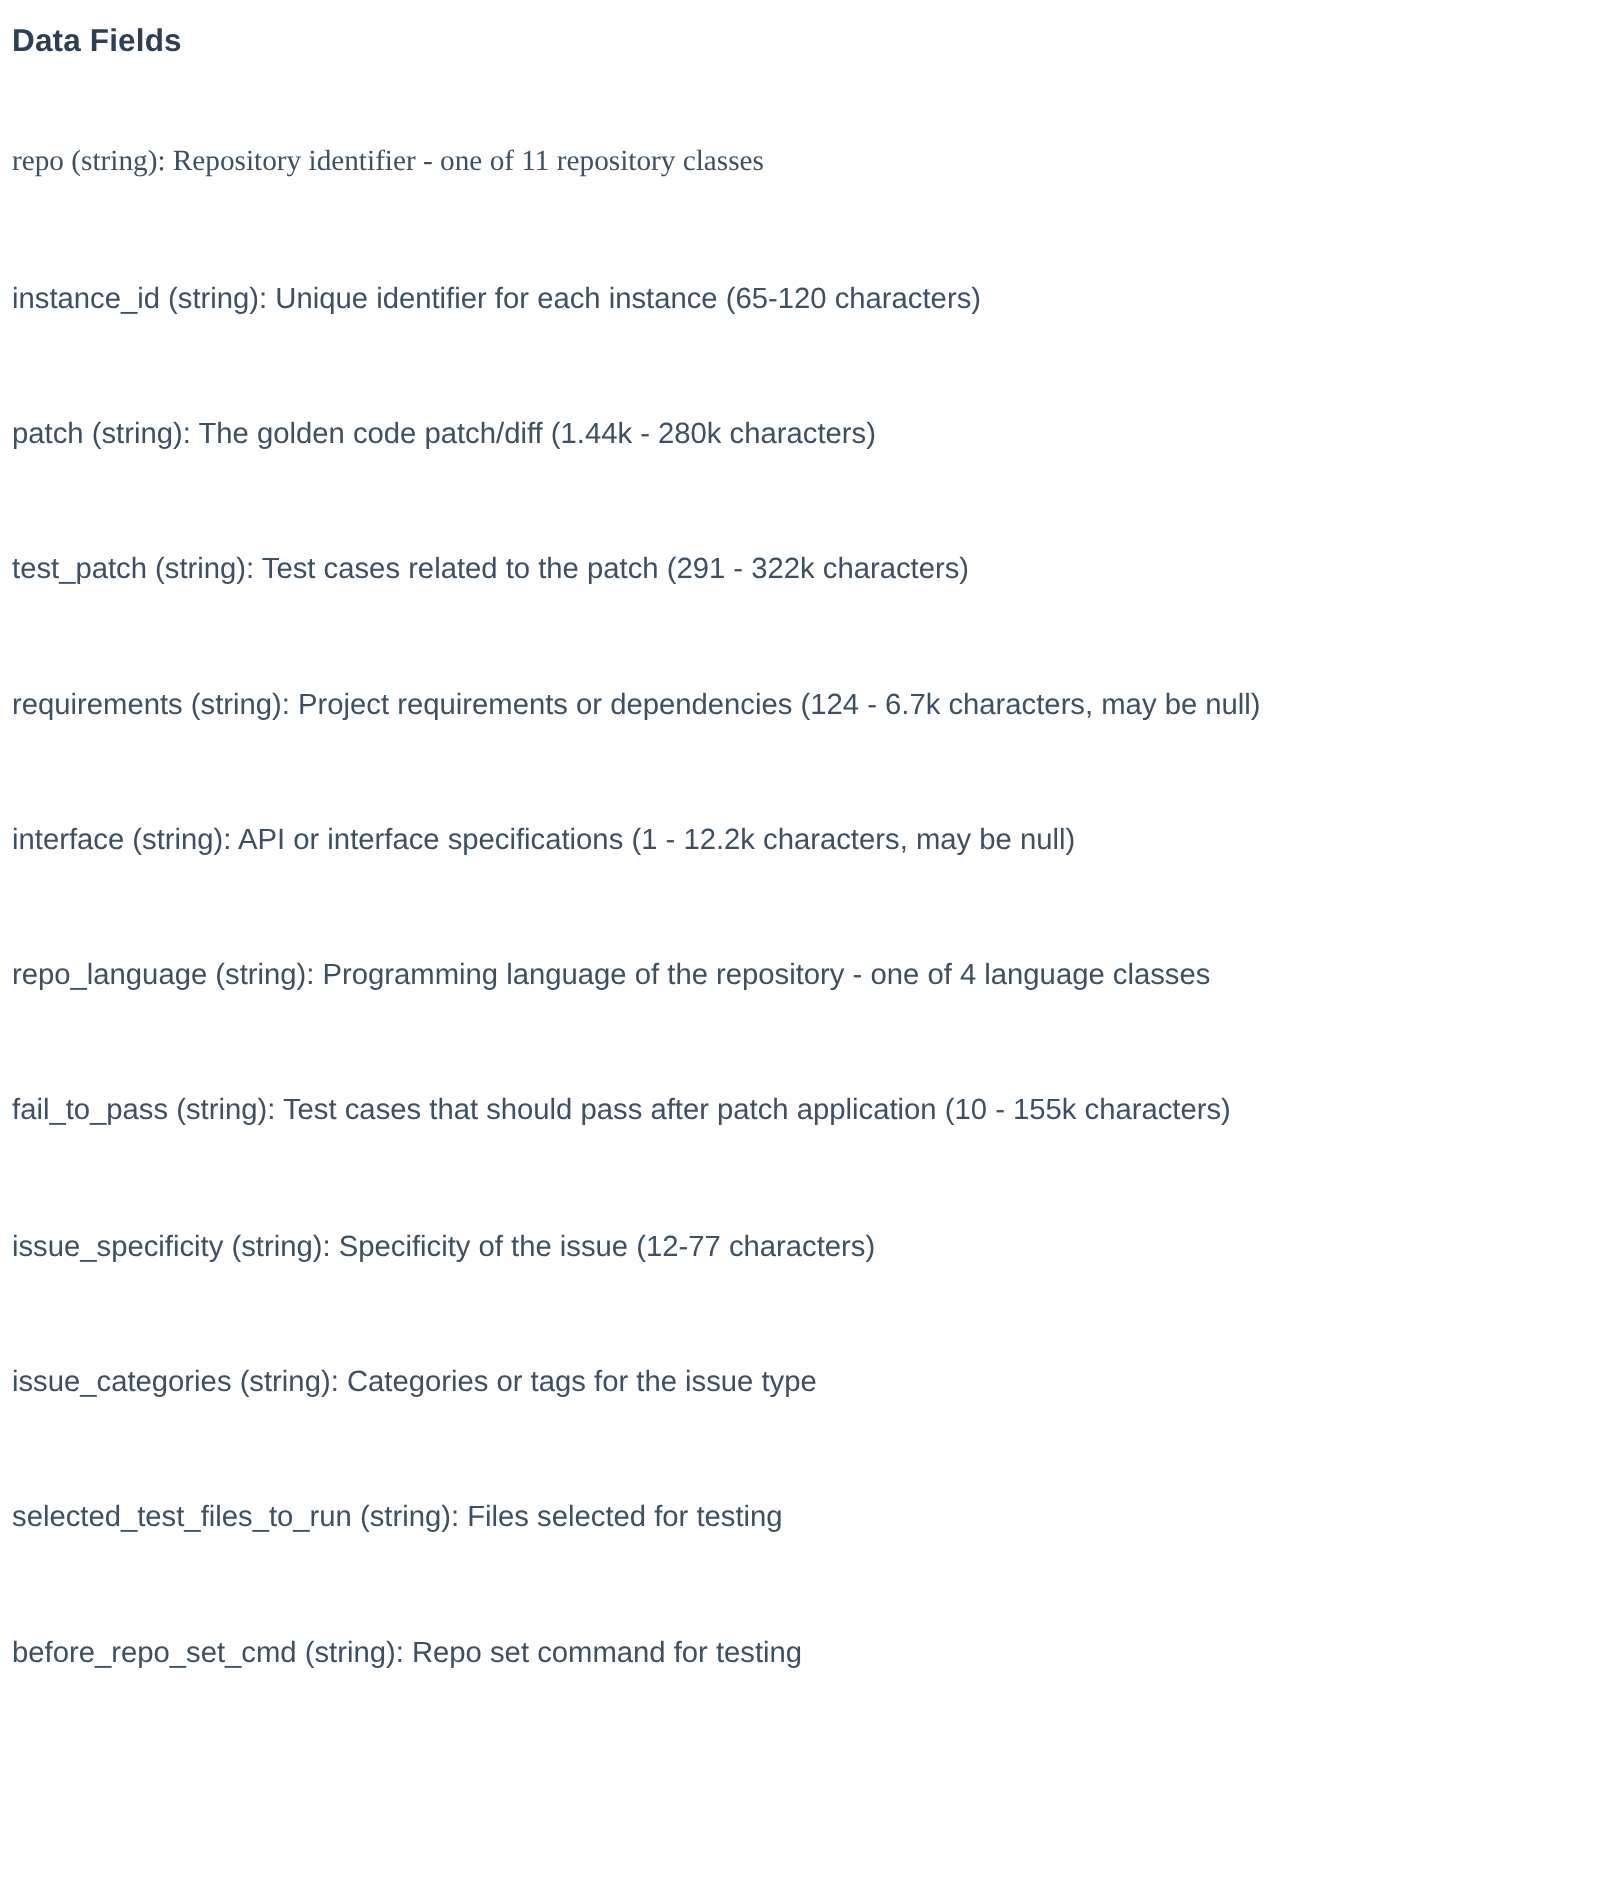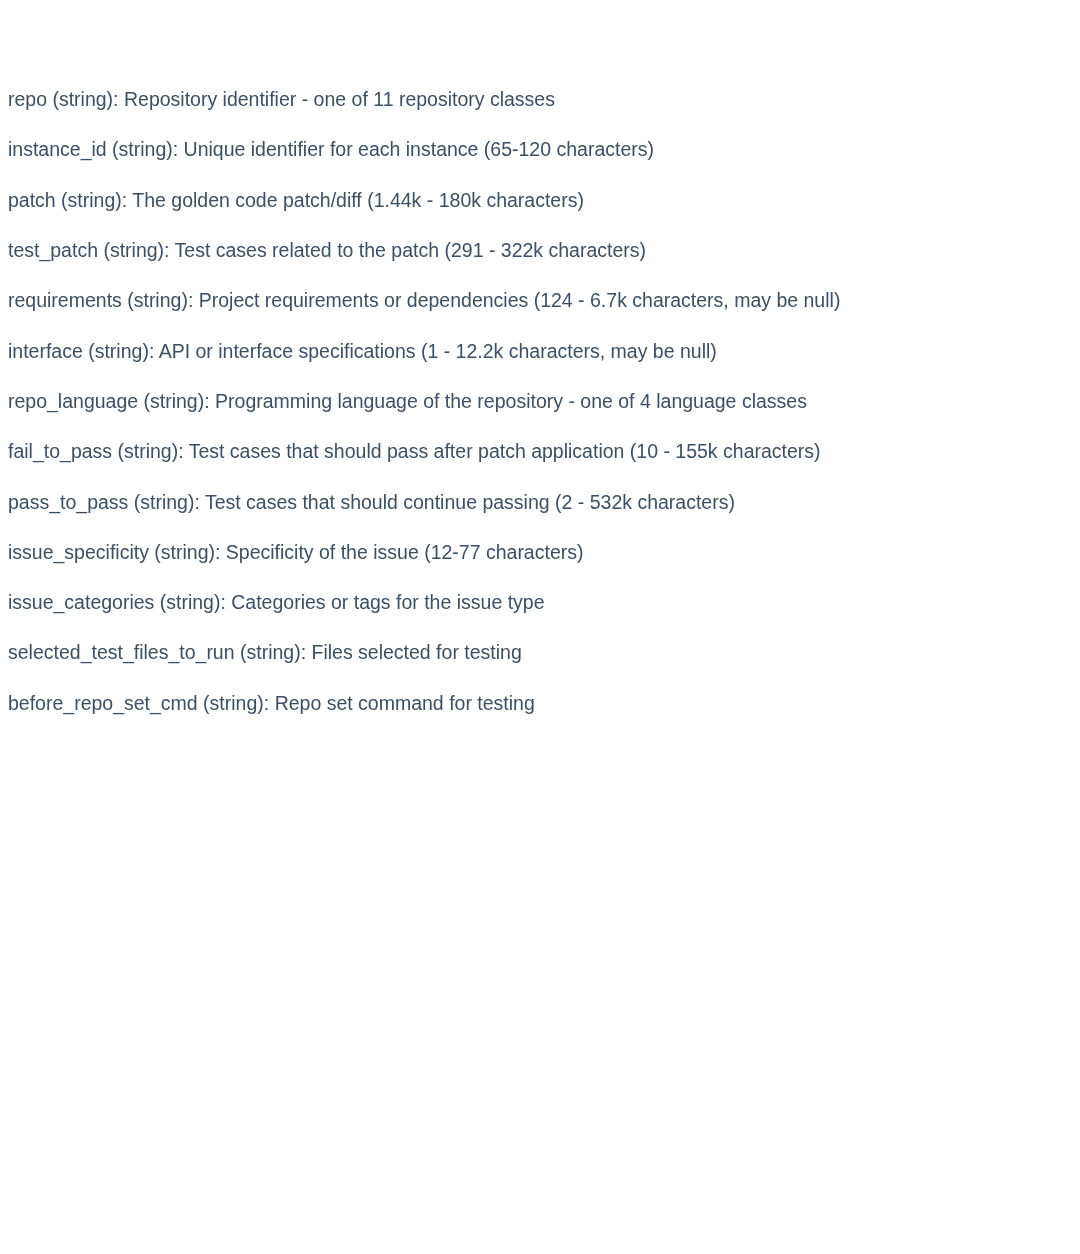--- a/index.html
+++ b/index.html
@@ -29,42 +29,43 @@
   }
   .field-list {
     list-style: none;
     margin: 0;
     padding: 0;
   }
   .field-item {
     font-size: 19.5px;
     line-height: 1.35;
     color: #3c4f63;
-    margin-top: 24px;
+    margin-top: 64px;
     white-space: nowrap;
   }
   .field-item:first-child {
-    margin-top: 76px;
+    margin-top: 54px;
+    font-family: Liberation Serif, serif;
   }
 </style>
 </head>
 <body>
 
 <div class="page">
 
+  <h2 class="section-title">Data Fields</h2>
 
   <ul class="field-list">
     <li class="field-item">repo (string): Repository identifier - one of 11 repository classes</li>
     <li class="field-item">instance_id (string): Unique identifier for each instance (65-120 characters)</li>
-    <li class="field-item">patch (string): The golden code patch/diff (1.44k - 180k characters)</li>
+    <li class="field-item">patch (string): The golden code patch/diff (1.44k - 280k characters)</li>
     <li class="field-item">test_patch (string): Test cases related to the patch (291 - 322k characters)</li>
     <li class="field-item">requirements (string): Project requirements or dependencies (124 - 6.7k characters, may be null)</li>
     <li class="field-item">interface (string): API or interface specifications (1 - 12.2k characters, may be null)</li>
     <li class="field-item">repo_language (string): Programming language of the repository - one of 4 language classes</li>
     <li class="field-item">fail_to_pass (string): Test cases that should pass after patch application (10 - 155k characters)</li>
-    <li class="field-item">pass_to_pass (string): Test cases that should continue passing (2 - 532k characters)</li>
     <li class="field-item">issue_specificity (string): Specificity of the issue (12-77 characters)</li>
     <li class="field-item">issue_categories (string): Categories or tags for the issue type</li>
     <li class="field-item">selected_test_files_to_run (string): Files selected for testing</li>
     <li class="field-item">before_repo_set_cmd (string): Repo set command for testing</li>
   </ul>
 
 </div>
 
 </body></html>

